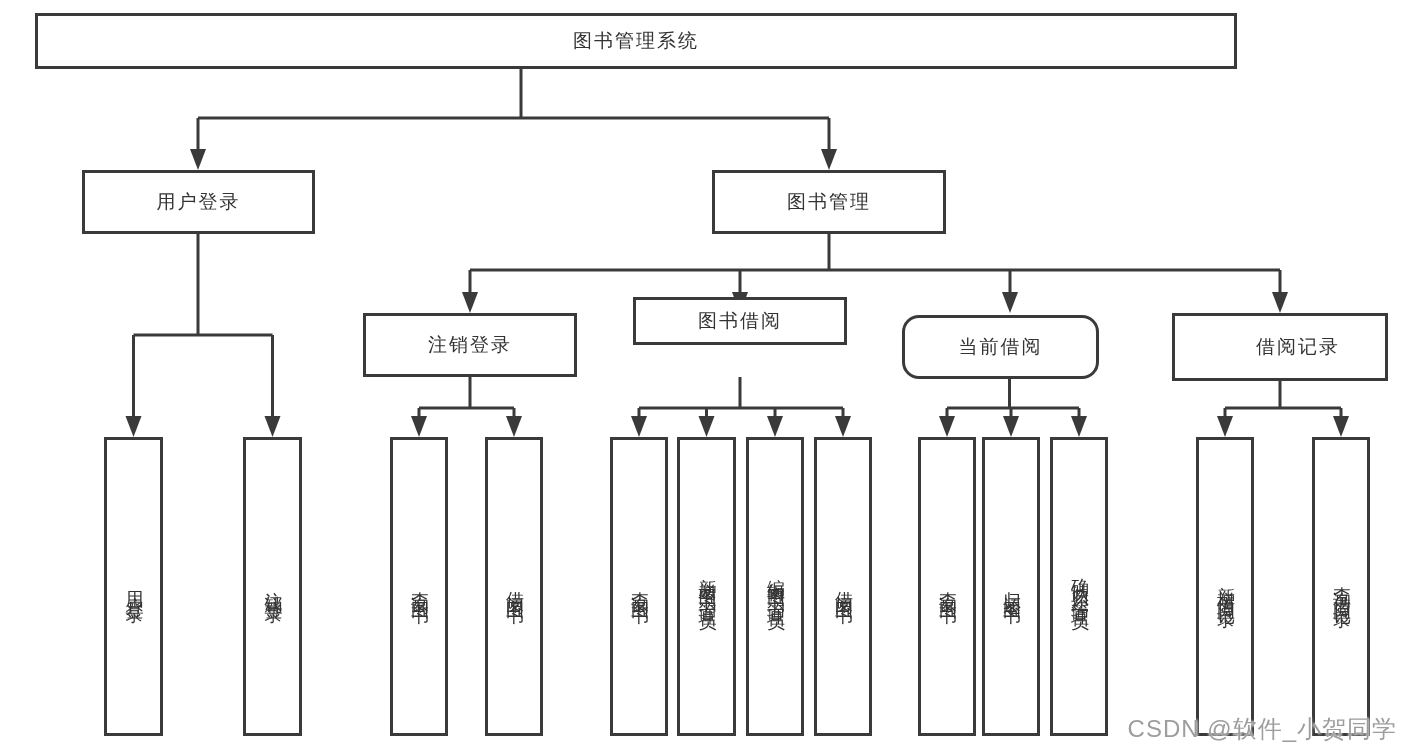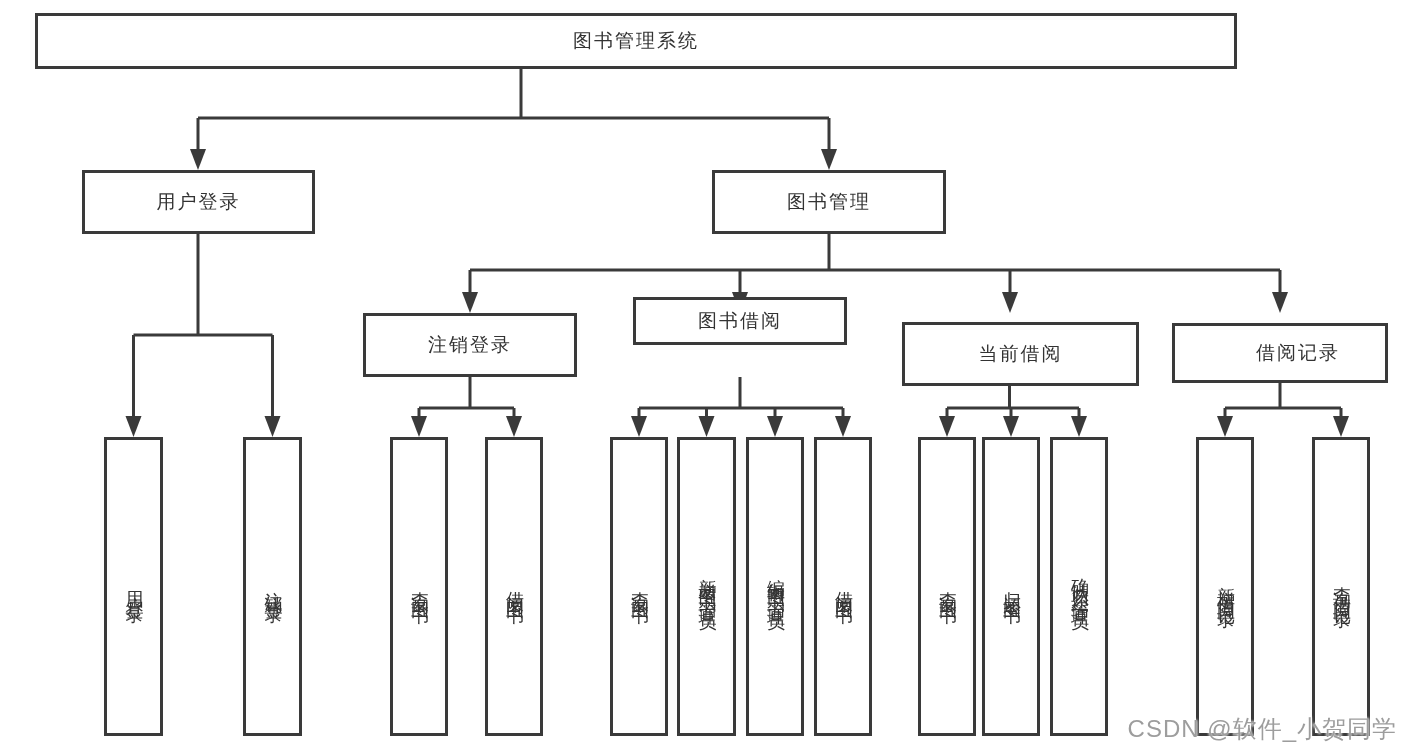--- a/index.html
+++ b/index.html
@@ -95,24 +95,24 @@
   <div class="box h" style="left:712px; top:170px; width:234px; height:64px;text-align:right;">
     <span>图书管理</span>
   </div>
 
   <div class="box h" style="left:363px; top:313px; width:214px; height:64px;">
     <span>注销登录</span>
   </div>
   <div class="box h" style="left:633px; top:297px; width:214px; height:48px;">
     <span>图书借阅</span>
   </div>
-  <div class="box h" style="left:902px; top:322px; width:237px; height:64px;">
+  <div class="box h" style="left:902px; top:315px; width:197px; height:64px;border-radius:17px;">
     <span>当前借阅</span>
   </div>
-  <div class="box h" style="left:1172px; top:323px; width:216px; height:60px;padding-left:36px;">
+  <div class="box h" style="left:1172px; top:313px; width:216px; height:68px;padding-left:36px;">
     <span>借阅记录</span>
   </div>
 
   <div class="box v" style="left:104px; top:437px; width:59px; height:299px;">
     <span>用户登录</span>
   </div>
   <div class="box v" style="left:243px; top:437px; width:59px; height:299px;">
     <span>注销登录</span>
   </div>
 

